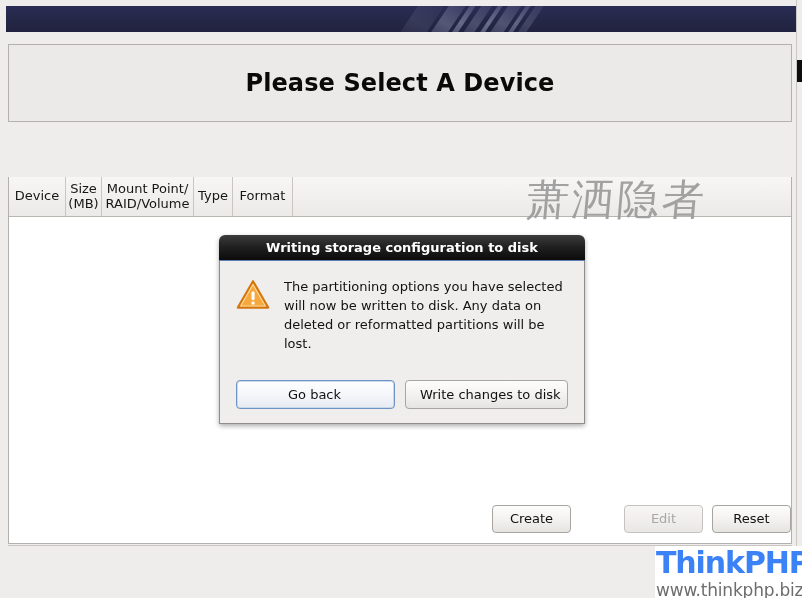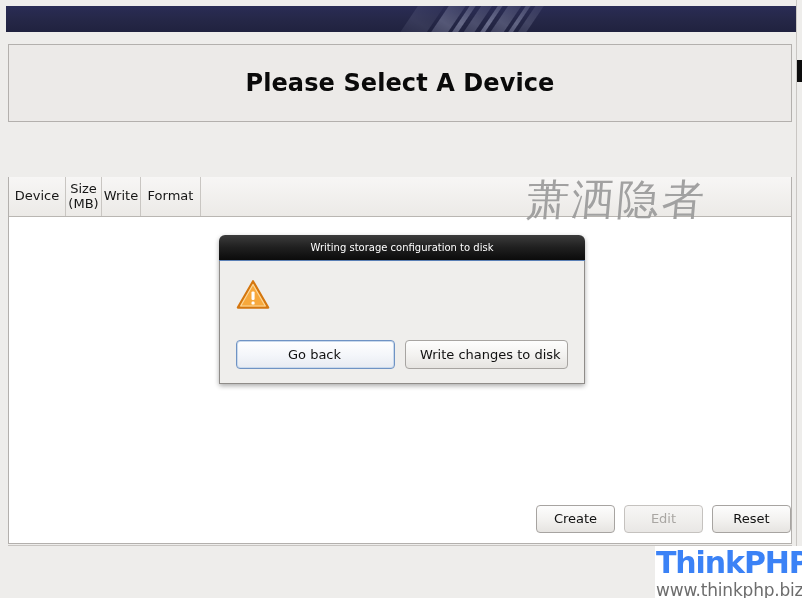--- a/index.html
+++ b/index.html
@@ -156,22 +156,22 @@
     background: linear-gradient(180deg, #3c3c3c 0%, #202020 48%, #0b0b0b 100%);
     border-radius: 6px 6px 0 0;
     border-bottom: 1px solid #5a7fb5;
     display: flex;
     align-items: center;
     justify-content: center;
     box-sizing: border-box;
   }
   .dialog-title {
     color: #ffffff;
-    font-size: 10px;
-    font-weight: normal;
+    font-size: 13px;
+    font-weight: bold;
   }
   .dialog-body {
     background: #efeeec;
     border: 1px solid #8f8c89;
     border-top: none;
     padding: 16px 16px 14px 16px;
     box-sizing: border-box;
   }
   .dialog-content {
     display: flex;
@@ -210,20 +210,21 @@
   }
   .btn.focused {
     border-color: #6f93c4;
     box-shadow: inset 0 0 0 1px #c9d9ec;
     background: linear-gradient(180deg, #ffffff 0%, #f4f6fa 52%, #e7ebf2 100%);
   }
   .btn.disabled {
     color: #a9a6a3;
     background: linear-gradient(180deg, #f7f6f5 0%, #f0efed 52%, #e9e7e5 100%);
     border-color: #c5c2bf;
+    margin-left: 44px;
   }
   .btn-goback  { width: 160px; padding-left: 12px; }
   .btn-write   { width: 163px; }
 
   
   .action-bar {
     position: absolute;
     left: 8px;
     top: 499px;
     width: 784px;
@@ -340,21 +341,23 @@
 
   <div class="title-panel">
     <div class="page-title">Please Select A Device</div>
   </div>
 
   <div class="table-wrap">
     <div class="col-head-row">
       <div class="col-head" style="width:57px">Device</div>
       <div class="col-head" style="width:36px">Size
 (MB)</div>
-      <div class="col-head" style="width:39px">Write</div>
+      <div class="col-head" style="width:92px">Mount Point/
+RAID/Volume</div>
+      <div class="col-head" style="width:39px">Type</div>
       <div class="col-head" style="width:60px">Format</div>
       <div class="col-head filler"></div>
     </div>
     <div class="list-body"></div>
   </div>
 
   <div class="cjk-watermark">萧洒隐者</div>
 
   <div class="dialog">
     <div class="dialog-titlebar">
@@ -363,20 +366,21 @@
     <div class="dialog-body">
       <div class="dialog-content">
         <span class="warn-icon">
           <svg width="34" height="31" viewBox="0 0 34 31">
             <path d="M17 2.2 L32.2 28.6 L1.8 28.6 Z" fill="#f7a83c" stroke="#d4760f" stroke-width="2.1" stroke-linejoin="round"></path>
             <path d="M17 5.6 L29.3 27.0 L4.7 27.0 Z" fill="none" stroke="#fbd79b" stroke-width="1.1" stroke-linejoin="round"></path>
             <rect x="15.5" y="12.4" width="3.1" height="8.6" rx="1.2" fill="#ffffff"></rect>
             <rect x="15.5" y="22.6" width="3.1" height="3.0" rx="1.2" fill="#ffffff"></rect>
           </svg>
         </span>
+        <div class="dialog-message">The partitioning options you have selected will now be written to disk.  Any data on deleted or reformatted partitions will be lost.</div>
       </div>
       <div class="dialog-buttons">
         <div class="btn btn-goback focused">Go back</div>
         <div class="btn btn-write">Write changes to disk</div>
       </div>
     </div>
   </div>
 
   <div class="action-bar">
     <div class="btn">Create</div>

